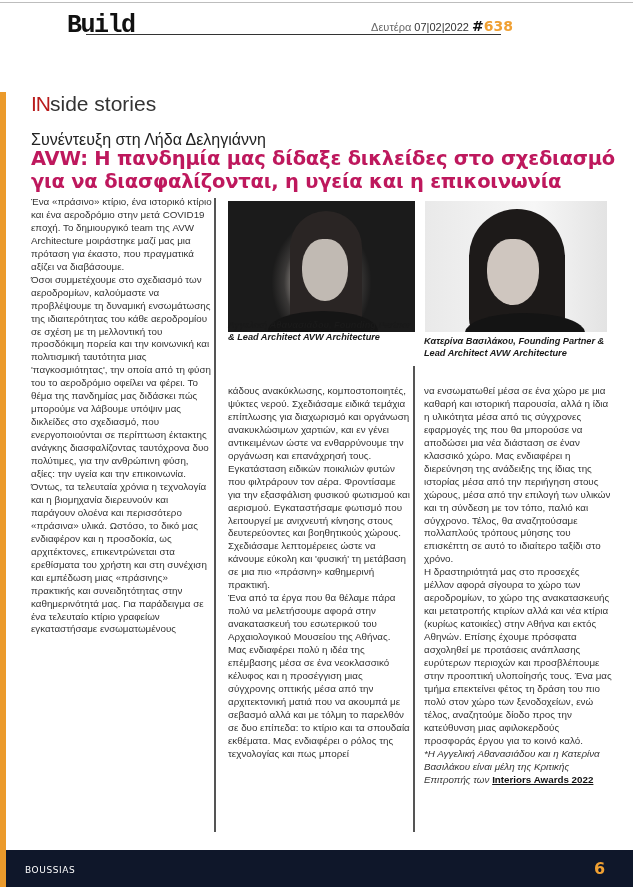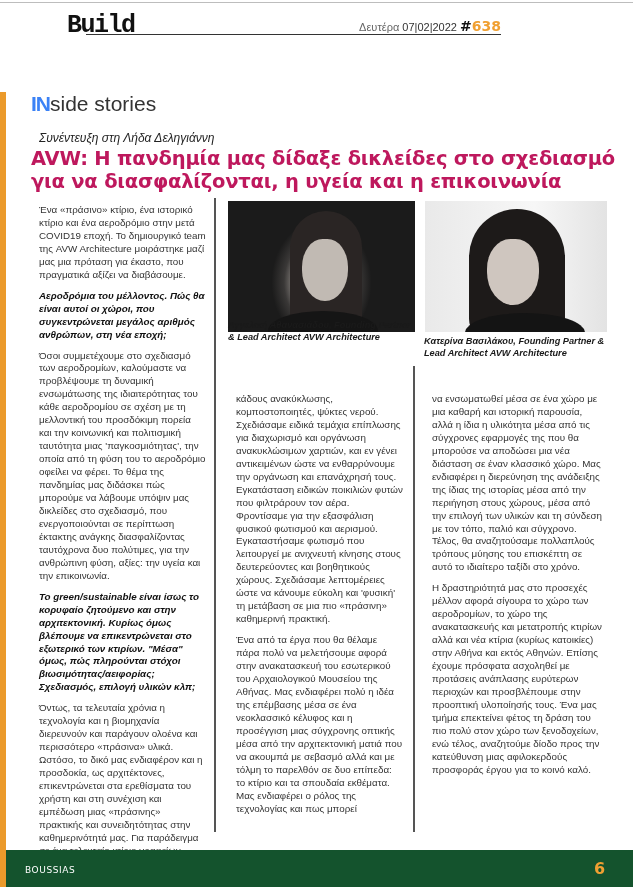--- a/index.html
+++ b/index.html
@@ -6,42 +6,42 @@
   body {
     width: 633px; height: 887px; position: relative; overflow: hidden;
     background: #ffffff; font-family: "Liberation Sans", sans-serif; color: #2b2b2b;
   }
   .topline { position: absolute; left: 0; top: 2px; width: 633px; height: 1px; background: #bdbdbd; }
   .logo {
     position: absolute; left: 27px; top: 11px; font-family: Liberation Mono, monospace;
     font-weight: bold; font-size: 25px; letter-spacing: -1.5px; color: #111; margin-left: 40px;
   }
   .hdr-rule { position: absolute; left: 86px; top: 34px; width: 415px; height: 1px; background: #333; }
-  .issue { position: absolute; right: 132px; top: 18px; font-size: 11px; color: #333; }
+  .issue { position: absolute; right: 120px; top: 18px; font-size: 11px; color: #333; }
   .issue .d { color: #666; }
   .issue .hash { font-weight: bold; font-size: 14px; color: #111; font-family: "DejaVu Sans", sans-serif; }
   .issue .num { font-weight: bold; font-size: 14px; color: #f0a032; font-family: "DejaVu Sans", sans-serif; }
 
   .orange-bar { position: absolute; left: 0; top: 92px; width: 6px; height: 795px; background: #eb9a2b; }
 
   .section {
     position: absolute; left: 31px; top: 92px; font-size: 21px; color: #333;
   }
-  .section .in { color: #3b82f6; font-weight: bold; letter-spacing: -1px; }
-  .byline { position: absolute; left: 31px; top: 131px; font-size: 12px; font-style: italic; color: #222; margin-left: 8px; }
+  .section .in { color: #b91c1c; font-weight: normal; letter-spacing: -1px; }
+  .byline { position: absolute; left: 31px; top: 131px; font-size: 16px; color: #222; }
   .headline {
     position: absolute; left: 31px; top: 147px; width: 590px;
     font-family: "DejaVu Sans", sans-serif; font-weight: bold; font-size: 19.5px; line-height: 23px; color: #be185d;
     letter-spacing: -0.2px;
   }
 
   .col {
     position: absolute; font-size: 9.8px; line-height: 12.95px; color: #333;
   }
-  .col p { margin: 8px; }
+  .col p { margin: 0; }
   .col .q { font-weight: bold; font-style: italic; color: #111; }
   .col1 { left: 31px; top: 196px; width: 183px; }
   .col2 { left: 228px; top: 385px; width: 183px; }
   .col3 { left: 424px; top: 385px; width: 188px; }
   .vline { position: absolute; width: 2px; background: #555; }
 
   .photo { position: absolute; overflow: hidden; }
   .photo1 { left: 228px; top: 201px; width: 187px; height: 131px;
     background: radial-gradient(ellipse 50px 62px at 50% 62%, #c9c4c0 0%, #a59f9a 45%, #3a3837 75%, #1b1b1b 100%); }
   .photo2 { left: 425px; top: 201px; width: 182px; height: 131px;
@@ -52,21 +52,21 @@
   .hair2 { position: absolute; left: 44px; top: 8px; width: 96px; height: 130px; border-radius: 48px 48px 20px 20px; background: #1d1a19; }
   .face2 { position: absolute; left: 62px; top: 38px; width: 52px; height: 66px; border-radius: 45% 45% 50% 50%; background: #cfc6bf; }
   .shoulder2 { position: absolute; left: 40px; top: 112px; width: 120px; height: 40px; border-radius: 50% 50% 0 0; background: #141414; }
   .caption { position: absolute; font-size: 9.2px; line-height: 11.5px; font-style: italic; font-weight: bold; color: #1a1a1a; }
   .cap1 { left: 228px; top: 320px; width: 190px; }
   .cap2 { left: 424px; top: 336px; width: 190px; }
 
   .note { font-style: italic; color: #333; }
   .note a { font-weight: bold; font-style: normal; color: #111; text-decoration: underline; }
 
-  .footer { position: absolute; left: 6px; top: 850px; width: 627px; height: 37px; background: #14532d; }
+  .footer { position: absolute; left: 6px; top: 850px; width: 627px; height: 37px; background: #0f172a; }
   .footer .brand { position: absolute; left: 19px; top: 15px; font-size: 9px; color: #fff; letter-spacing: 0.6px; font-family: "DejaVu Sans", sans-serif; }
   .footer .page { position: absolute; left: 588px; top: 9px; font-size: 16px; font-weight: bold; color: #f0a032; font-family: "DejaVu Sans", sans-serif; }
 </style>
 </head>
 <body>
 
 <div class="topline"></div>
 <div class="logo">Build</div>
 <div class="hdr-rule"></div>
 <div class="issue">
@@ -78,23 +78,21 @@
 <div class="orange-bar"></div>
 
 <div class="section">
   <span class="in">IN</span><span>side stories</span>
 </div>
 <div class="byline">Συνέντευξη στη Λήδα Δεληγιάννη</div>
 <div class="headline">AVW: Η πανδημία μας δίδαξε δικλείδες στο σχεδιασμό για να διασφαλίζονται, η υγεία και η επικοινωνία</div>
 
 <div class="col col1">
     <p class="t">Ένα «πράσινο» κτίριο, ένα ιστορικό κτίριο και ένα αεροδρόμιο στην μετά COVID19 εποχή. Το δημιουργικό team της AVW Architecture μοιράστηκε μαζί μας μια πρόταση για έκαστο, που πραγματικά αξίζει να διαβάσουμε.</p>
-    <p class="q">Αεροδρόμια του μέλλοντος. Πώς θα είναι αυτοί οι χώροι, που συγκεντρώνεται μεγάλος αριθμός ανθρώπων, στη νέα εποχή;</p>
     <p class="t">Όσοι συμμετέχουμε στο σχεδιασμό των αεροδρομίων, καλούμαστε να προβλέψουμε τη δυναμική ενσωμάτωσης της ιδιαιτερότητας του κάθε αεροδρομίου σε σχέση με τη μελλοντική του προσδόκιμη πορεία και την κοινωνική και πολιτισμική ταυτότητα μιας 'παγκοσμιότητας', την οποία από τη φύση του το αεροδρόμιο οφείλει να φέρει. Το θέμα της πανδημίας μας διδάσκει πώς μπορούμε να λάβουμε υπόψιν μας δικλείδες στο σχεδιασμό, που ενεργοποιούνται σε περίπτωση έκτακτης ανάγκης διασφαλίζοντας ταυτόχρονα δυο πολύτιμες, για την ανθρώπινη φύση, αξίες: την υγεία και την επικοινωνία.</p>
-    <p class="q">Το green/sustainable είναι ίσως το κορυφαίο ζητούμενο και στην αρχιτεκτονική. Κυρίως όμως βλέπουμε να επικεντρώνεται στο εξωτερικό των κτιρίων. "Μέσα" όμως, πώς πληρούνται στόχοι βιωσιμότητας/αειφορίας; Σχεδιασμός, επιλογή υλικών κλπ;</p>
     <p class="t">Όντως, τα τελευταία χρόνια η τεχνολογία και η βιομηχανία διερευνούν και παράγουν ολοένα και περισσότερο «πράσινα» υλικά. Ωστόσο, το δικό μας ενδιαφέρον και η προσδοκία, ως αρχιτέκτονες, επικεντρώνεται στα ερεθίσματα του χρήστη και στη συνέχιση και εμπέδωση μιας «πράσινης» πρακτικής και συνειδητότητας στην καθημερινότητά μας. Για παράδειγμα σε ένα τελευταίο κτίριο γραφείων εγκαταστήσαμε ενσωματωμένους</p>
   </div>
 <div class="vline" style="left:214px; top:198px; height:634px;"></div>
 
 <div class="photo photo1">
   <div class="hair1"></div>
   <div class="face1"></div>
   <div class="shoulder1"></div>
 </div>
 <div class="photo photo2">
@@ -109,18 +107,19 @@
     <p class="t">κάδους ανακύκλωσης, κομποστοποιητές, ψύκτες νερού. Σχεδιάσαμε ειδικά τεμάχια επίπλωσης για διαχωρισμό και οργάνωση ανακυκλώσιμων χαρτιών, και εν γένει αντικειμένων ώστε να ενθαρρύνουμε την οργάνωση και επανάχρησή τους. Εγκατάσταση ειδικών ποικιλιών φυτών που φιλτράρουν τον αέρα. Φροντίσαμε για την εξασφάλιση φυσικού φωτισμού και αερισμού. Εγκαταστήσαμε φωτισμό που λειτουργεί με ανιχνευτή κίνησης στους δευτερεύοντες και βοηθητικούς χώρους. Σχεδιάσαμε λεπτομέρειες ώστε να κάνουμε εύκολη και 'φυσική' τη μετάβαση σε μια πιο «πράσινη» καθημερινή πρακτική.</p>
     <p class="t">Ένα από τα έργα που θα θέλαμε πάρα πολύ να μελετήσουμε αφορά στην ανακατασκευή του εσωτερικού του Αρχαιολογικού Μουσείου της Αθήνας. Μας ενδιαφέρει πολύ η ιδέα της επέμβασης μέσα σε ένα νεοκλασσικό κέλυφος και η προσέγγιση μιας σύγχρονης οπτικής μέσα από την αρχιτεκτονική ματιά που να ακουμπά με σεβασμό αλλά και με τόλμη το παρελθόν σε δυο επίπεδα: το κτίριο και τα σπουδαία εκθέματα. Μας ενδιαφέρει ο ρόλος της τεχνολογίας και πως μπορεί</p>
   </div>
 <div class="vline" style="left:413px; top:366px; height:466px;"></div>
 
 <div class="col col3">
   <div id="col3-body">
       <p class="t">να ενσωματωθεί μέσα σε ένα χώρο με μια καθαρή και ιστορική παρουσία, αλλά η ίδια η υλικότητα μέσα από τις σύγχρονες εφαρμογές της που θα μπορούσε να αποδώσει μια νέα διάσταση σε έναν κλασσικό χώρο. Μας ενδιαφέρει η διερεύνηση της ανάδειξης της ίδιας της ιστορίας μέσα από την περιήγηση στους χώρους, μέσα από την επιλογή των υλικών και τη σύνδεση με τον τόπο, παλιό και σύγχρονο. Τέλος, θα αναζητούσαμε πολλαπλούς τρόπους μύησης του επισκέπτη σε αυτό το ιδιαίτερο ταξίδι στο χρόνο.</p>
       <p class="t">Η δραστηριότητά μας στο προσεχές μέλλον αφορά σίγουρα το χώρο των αεροδρομίων, το χώρο της ανακατασκευής και μετατροπής κτιρίων αλλά και νέα κτίρια (κυρίως κατοικίες) στην Αθήνα και εκτός Αθηνών. Επίσης έχουμε πρόσφατα ασχοληθεί με προτάσεις ανάπλασης ευρύτερων περιοχών και προσβλέπουμε στην προοπτική υλοποίησής τους. Ένα μας τμήμα επεκτείνει φέτος τη δράση του πιο πολύ στον χώρο των ξενοδοχείων, ενώ τέλος, αναζητούμε δίοδο προς την κατεύθυνση μιας αφιλοκερδούς προσφοράς έργου για το κοινό καλό.</p>
     </div>
+  <p class="note"><span>*Η Αγγελική Αθανασιάδου και η Κατερίνα Βασιλάκου είναι μέλη της Κριτικής Επιτροπής των </span><a>Interiors Awards 2022</a></p>
 </div>
 
 <div class="footer">
   <span class="brand">BOUSSIAS</span>
   <span class="page">6</span>
 </div>
 
 </body></html>

